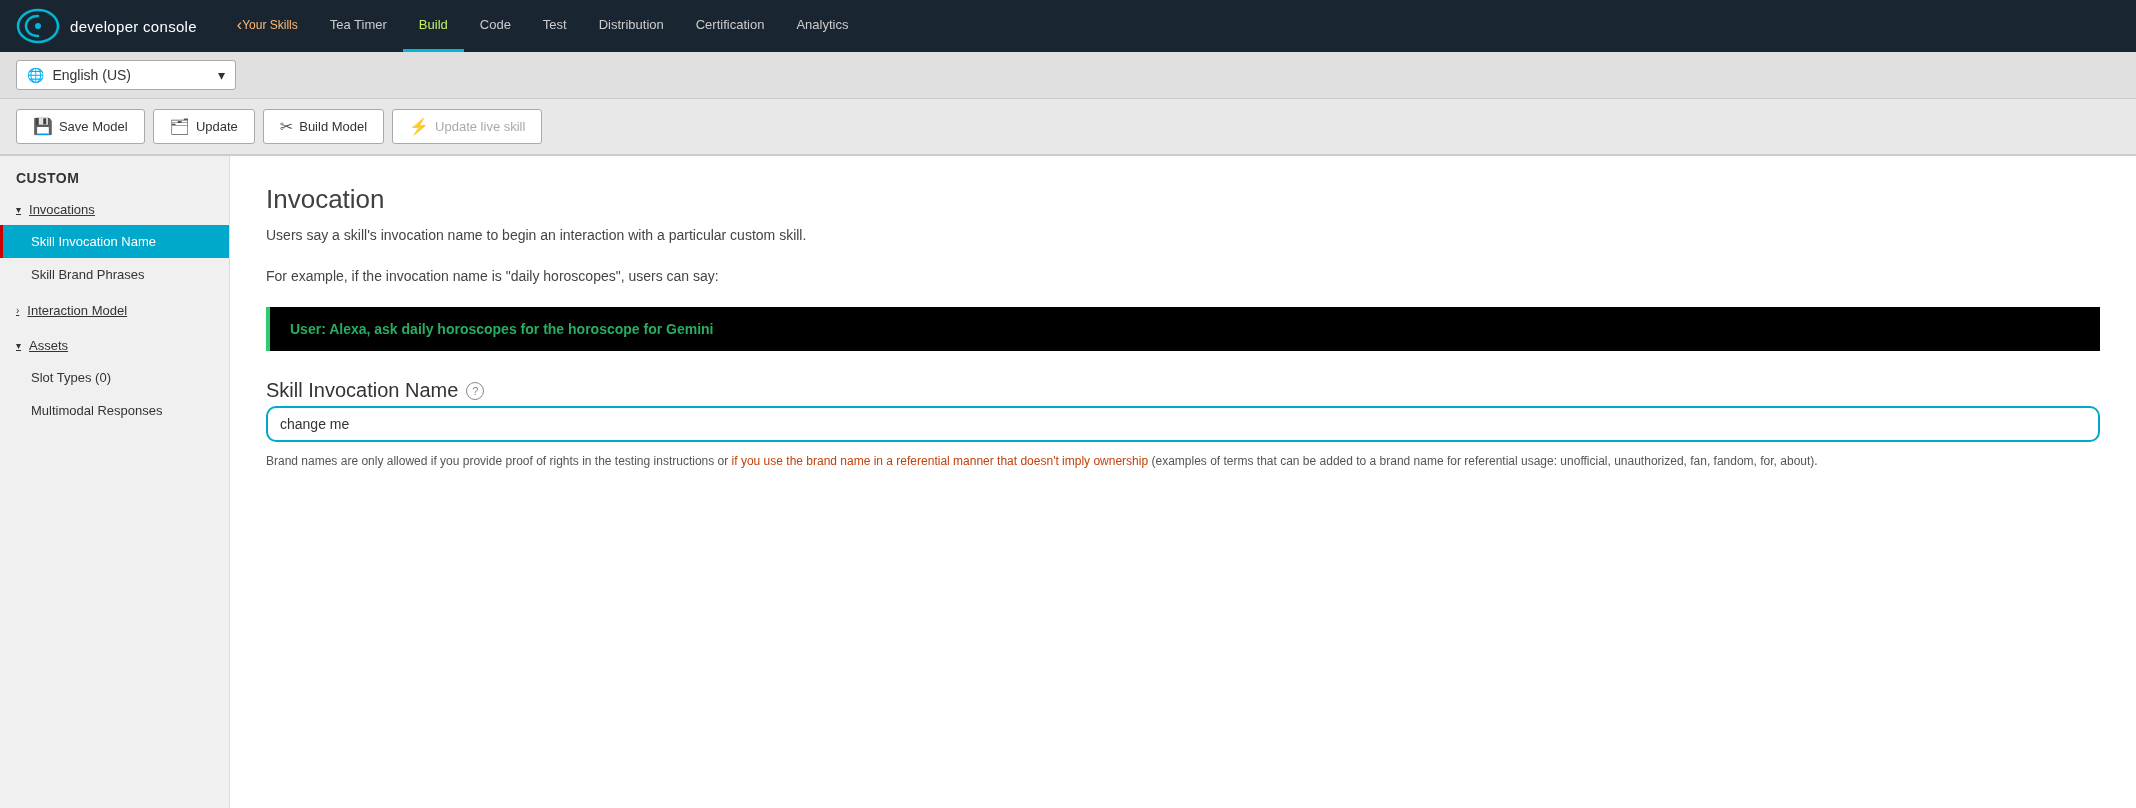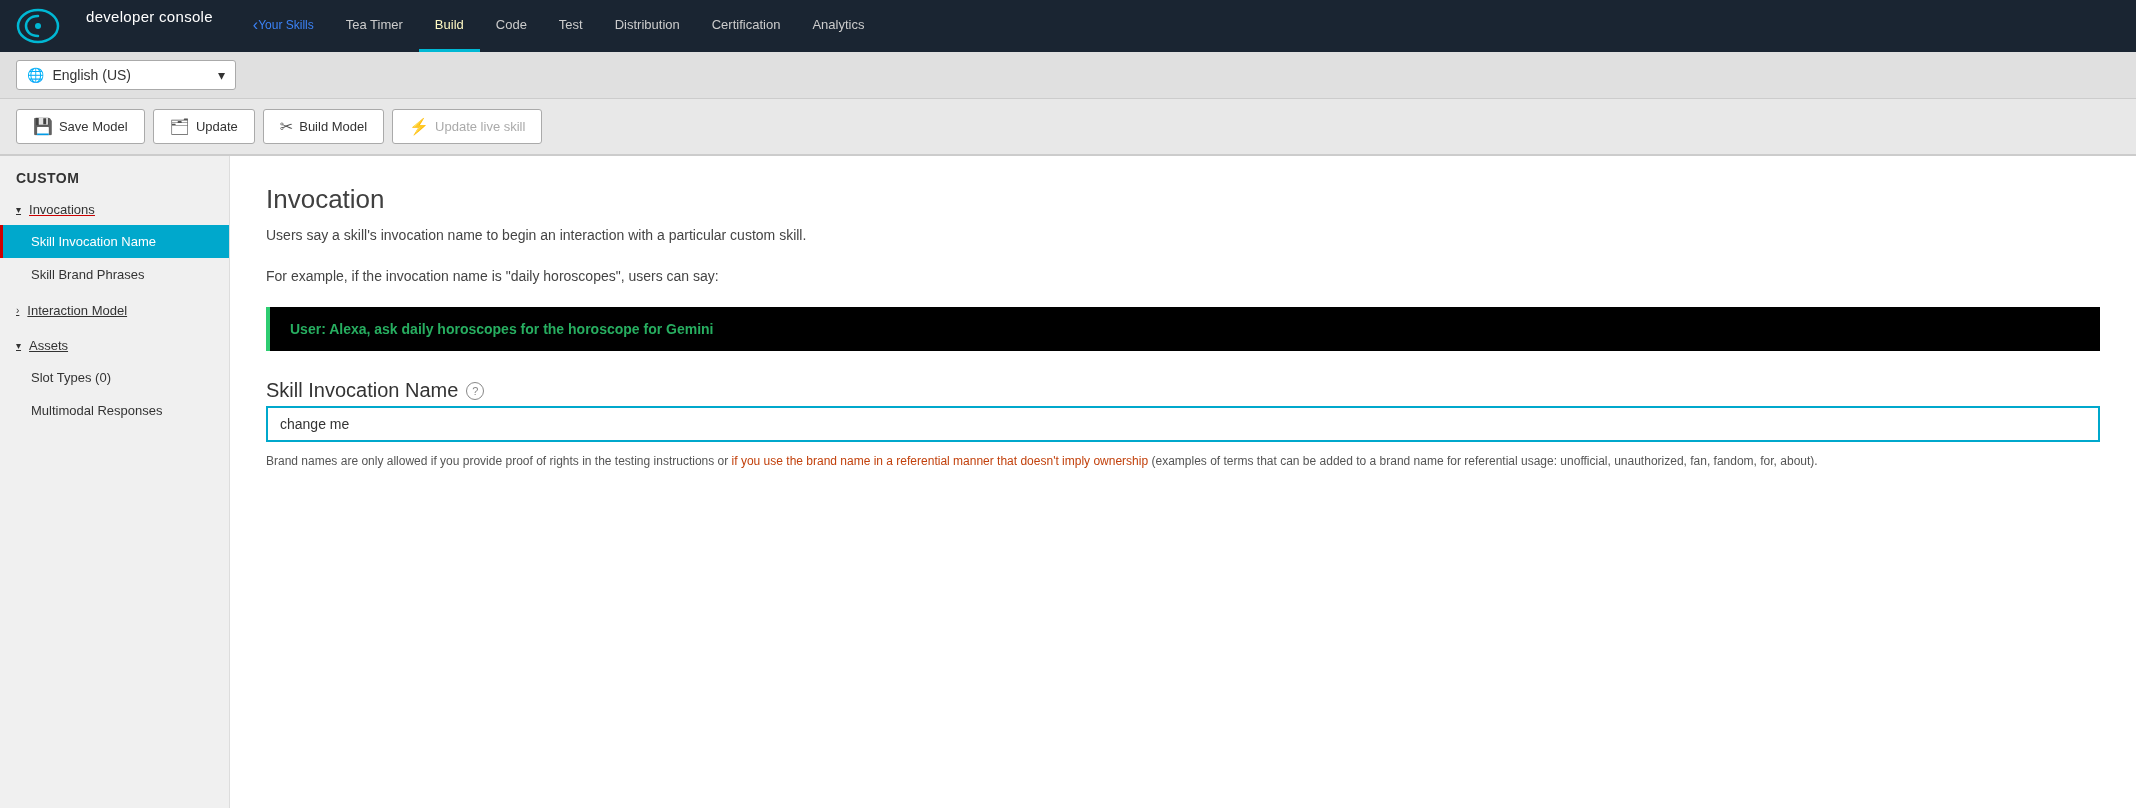--- a/index.html
+++ b/index.html
@@ -9,21 +9,22 @@
     .top-nav {
       background: #1a2532;
       display: flex;
       align-items: center;
       padding: 0 16px;
       height: 52px;
       gap: 0;
     }
     .logo-area {
       display: flex;
-      gap: 26px;
+      align-items: center;
+      gap: 10px;
       margin-right: 24px;
     }
     .alexa-logo {
       width: 44px;
       height: 36px;
     }
     .dev-console-text {
       color: #fff;
       font-size: 15px;
       font-weight: 300;
@@ -41,25 +42,25 @@
       padding: 0 16px;
       height: 100%;
       display: flex;
       align-items: center;
       cursor: pointer;
       text-decoration: none;
       border-bottom: 3px solid transparent;
       transition: color 0.2s;
     }
     .nav-item.active {
-      color: #fef9c3;
+      color: #bef264;
       border-bottom: 3px solid #00b8d4;
     }
     .nav-item.back-link {
-      color: #3b82f6;
+      color: #fdba74;
       font-size: 12px;
       text-align: right;
     }
     .nav-item.back-link::before {
       content: '‹ ';
       font-size: 16px;
     }
 
     
     .toolbar {
@@ -223,21 +224,21 @@
       cursor: pointer;
       text-decoration: none;
       margin-bottom: 14px;
       display: block;
     }
 
     .invocation-input {
       width: 100%;
       padding: 8px 12px;
       border: 2px solid #00a8cc;
-      border-radius: 0;
+      border-radius: 10px;
       font-size: 14px;
       color: #333;
       outline: none;
       margin-bottom: 10px;
     }
 
     .brand-note {
       font-size: 12px;
       color: #555;
       line-height: 1.5;

